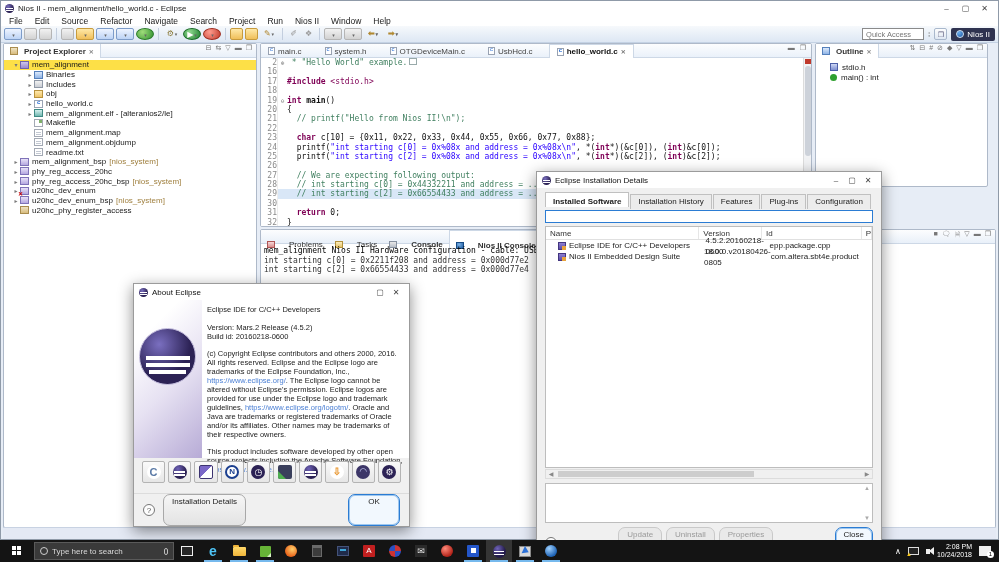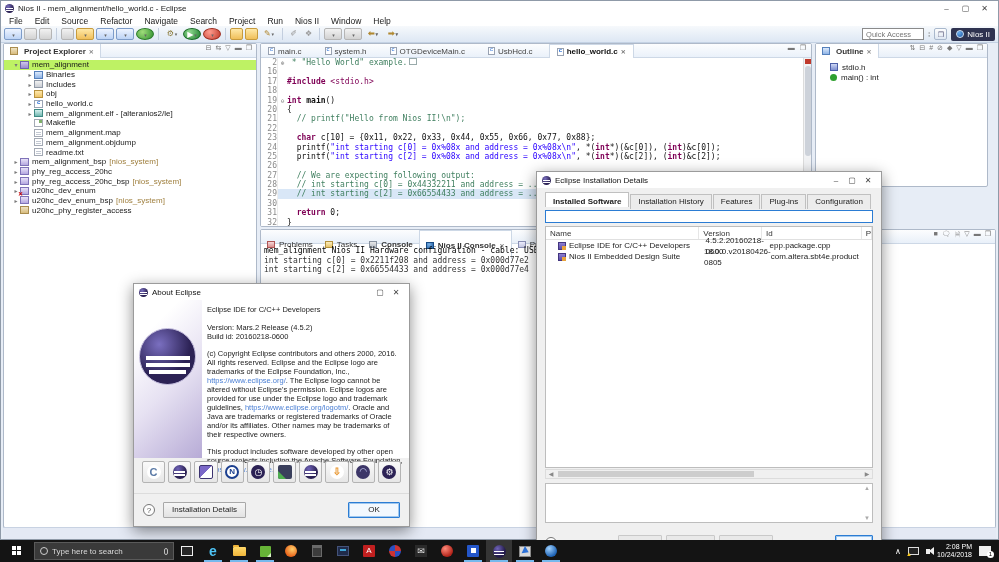--- a/index.html
+++ b/index.html
@@ -40,21 +40,21 @@
   .panel { position:absolute; background:#fff; border:1px solid #aeb9c9; border-radius:2px; overflow:hidden; }
   .phead { height:14px; background:linear-gradient(#fcfdfe,#e9f0f9); border-bottom:1px solid #cdd8e6; display:flex; align-items:flex-start; font-size:8px; color:#333; }
   .ptab { display:flex; align-items:center; gap:3px; padding:0 6px; height:14px; background:#fff; border-right:1px solid #cdd8e6; font-weight:bold; }
   .ptab .x { color:#888; font-size:6px; }
   .phead .tools { margin-left:auto; display:flex; gap:4px; padding-right:4px; color:#777; font-size:7px; }
 
   
   .pe { left:0; top:0; width:254px; height:485px; }
   .tree { padding-top:2px; font-size:8px; color:#1a1a1a; }
   .trow { display:flex; align-items:center; height:9.7px; white-space:nowrap; }
-  .trow.sel { background:#bef264; }
+  .trow.sel { background:#fde047; }
   .tw { width:8px; text-align:center; color:#7a7a7a; font-size:6px; flex:none; }
   .lvl0 { padding-left:8px; } .lvl1 { padding-left:22px; }
   .ti { width:9px; height:8px; margin-right:3px; flex:none; position:relative; }
   .i-proj { background:linear-gradient(#cfc4ec,#9a8ad0); border:1px solid #6f62ae; }
   .i-proj2 { background:linear-gradient(#e8e2f8,#b5a9e0); border:1px solid #7f73b8; }
   .i-bin { background:linear-gradient(#dce9fb,#8fb4e6); border:1px solid #5580bb; }
   .i-inc { background:linear-gradient(#f2f2f2,#c9cdd4); border:1px solid #8f98a6; }
   .i-obj { background:linear-gradient(#ffe9ad,#edc46a); border:1px solid #b8923d; }
   .i-c { background:#fff; border:1px solid #9aa4b4; }
   .i-c::after { content:"c"; position:absolute; left:2px; top:-2px; font-size:6px; color:#2a6fd6; font-weight:bold;}
@@ -94,21 +94,21 @@
 
   
   .ol { left:812px; top:0; right:8px; height:144px; }
   .olist { padding:4px 0 0 14px; font-size:8px; color:#222; }
   .olrow { display:flex; align-items:center; gap:4px; height:10px; }
   .oi-inc { width:8px; height:8px; background:linear-gradient(#cdd7f5,#7e8fd0); border:1px solid #4d5fa8; }
   .oi-fn { width:7px; height:7px; border-radius:50%; background:#2fa02f; }
 
   
   .co { left:257px; top:186px; right:0; height:299px; }
-  .ctab { display:flex; align-items:center; gap:4px; padding:0 6px; height:29px; font-size:8px; color:#333; }
+  .ctab { display:flex; align-items:center; gap:14px; padding:0 6px; height:29px; font-size:8px; color:#333; }
   .ctab.active { background:#fff; border:1px solid #cdd8e6; border-bottom:none; font-weight:bold; }
   .ctab .ci { width:8px; height:7px; flex:none; }
   .ci1{background:linear-gradient(#f6d8d8,#d98f8f);border:1px solid #b05555;}
   .ci2{background:linear-gradient(#fdeebc,#e6c36a);border:1px solid #b3913c;}
   .ci3{background:linear-gradient(#e8e8e8,#b9bfc9);border:1px solid #8791a0;}
   .ci4{background:radial-gradient(circle at 35% 30%,#7ab2e8,#1e5a9e);border:1px solid #164a84;}
   .ci5{background:linear-gradient(#eef,#c6c9e2);border:1px solid #8a8fb5;}
   .ctab .x { font-size:6px; color:#777; }
   .cbold { font-weight:bold; }
   .cbody { font-family:"DejaVu Sans Mono",monospace; font-size:8px; line-height:9px; padding:2px 0 0 3px; color:#333; background:#fff; height:100%; }
@@ -143,21 +143,21 @@
   .pg-split { border-radius:2px; background:linear-gradient(135deg,#7b68c8 50%,#fff 50%); border:1px solid #3c3370; }
   .pg-n { background:#fff; border:2px solid #1b3f8f; color:#1b3f8f; font-weight:bold; font-size:8px; line-height:10px; text-align:center; }
   .pg-clock { background:#2c2255; color:#fff; font-size:9px; line-height:14px; text-align:center; }
   .pg-photo { border-radius:2px; background:#3a3f5c; }
   .pg-photo::after{content:"";position:absolute;left:0;bottom:0;width:0;height:0;border-left:8px solid #4fae4f;border-top:8px solid transparent;}
   .pg-dl { background:#fff; color:#e8962f; font-weight:bold; font-size:10px; line-height:14px; text-align:center; }
   .pg-swoosh { background:#3c3668; color:#cfd4ff; font-size:9px; line-height:13px; text-align:center; }
   .pg-gear { background:#2c2255; color:#fff; font-size:9px; line-height:14px; text-align:center; }
   .about-foot { position:absolute; bottom:0; left:0; right:0; height:33px; border-top:1px solid #dcdcdc; display:flex; align-items:center; padding:0 9px; gap:8px; }
   .helpc { width:12px; height:12px; border-radius:50%; border:1px solid #777; color:#555; font-size:8px; line-height:11px; text-align:center; background:#fdfdfd; }
-  .btn { height:16px; background:linear-gradient(#f6f6f6,#e3e3e3); border:1px solid #a8a8a8; border-radius:1px; font-size:8px; color:#222; padding:0 8px; line-height:14px; text-align:center; }
+  .btn { height:32px; background:linear-gradient(#f6f6f6,#e3e3e3); border:1px solid #a8a8a8; border-radius:7px; font-size:8px; color:#222; padding:0 8px; line-height:14px; text-align:center; }
   .btn.def { border:1px solid #2b7cd3; box-shadow:0 0 0 1px #9ec7ef inset; background:#f2f8fe; }
   .ok-btn { margin-left:auto; width:52px; }
 
   
   .install { left:536px; top:171px; width:346px; height:389px; z-index:30; }
   .wtabs { position:absolute; top:22px; left:8px; right:8px; height:15px; display:flex; font-size:8px; color:#222; }
   .wtab { padding:2px 7px 0; border:1px solid #c0c0c0; border-bottom:none; background:#ececec; margin-right:1px; }
   .wtab.active { background:#fff; position:relative; top:-2px; padding-top:4px; font-weight:bold; }
   .filter { position:absolute; top:38px; left:8px; right:8px; height:13px; border:1px solid #2b7cd3; background:#fff; font-size:8px; padding:0 3px; font-family:"Liberation Sans",sans-serif; }
   .itable { position:absolute; top:54px; left:8px; right:8px; height:242px; background:#fff; border:1px solid #bdbdbd; font-size:8px; color:#222; overflow:hidden; }

